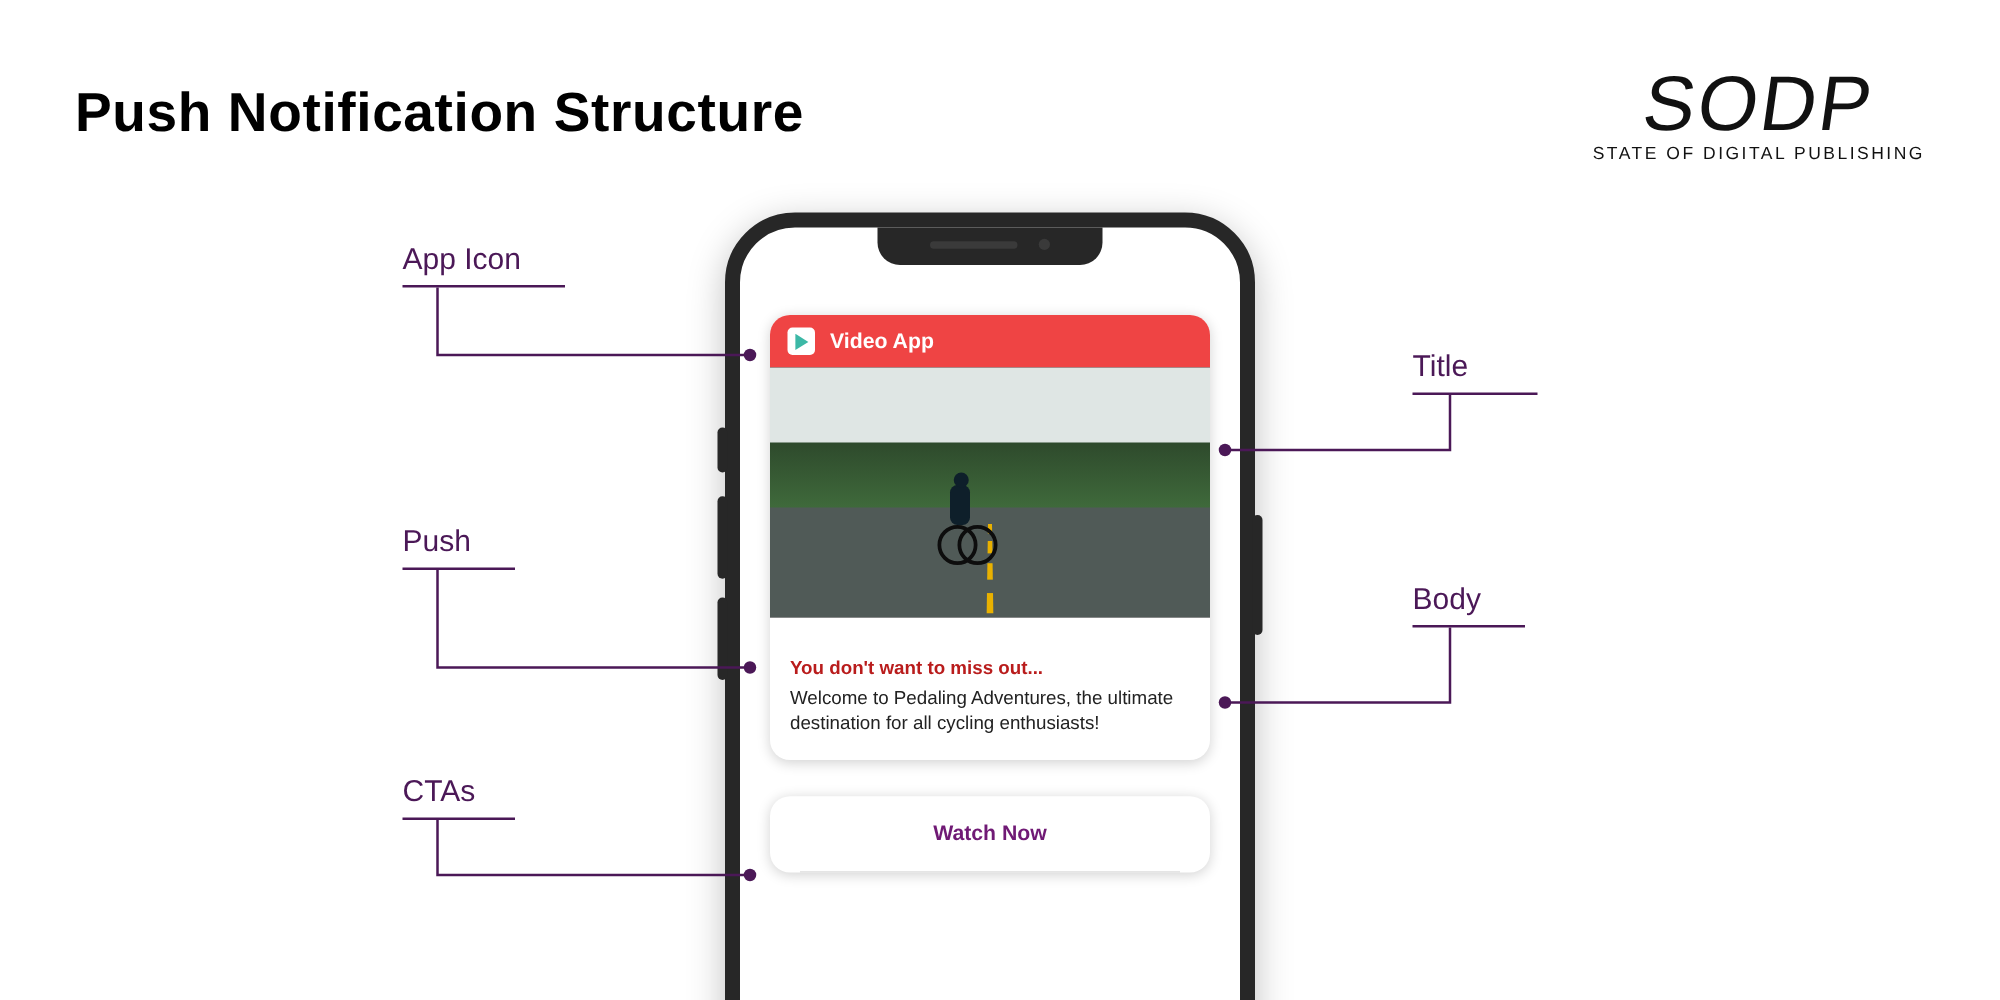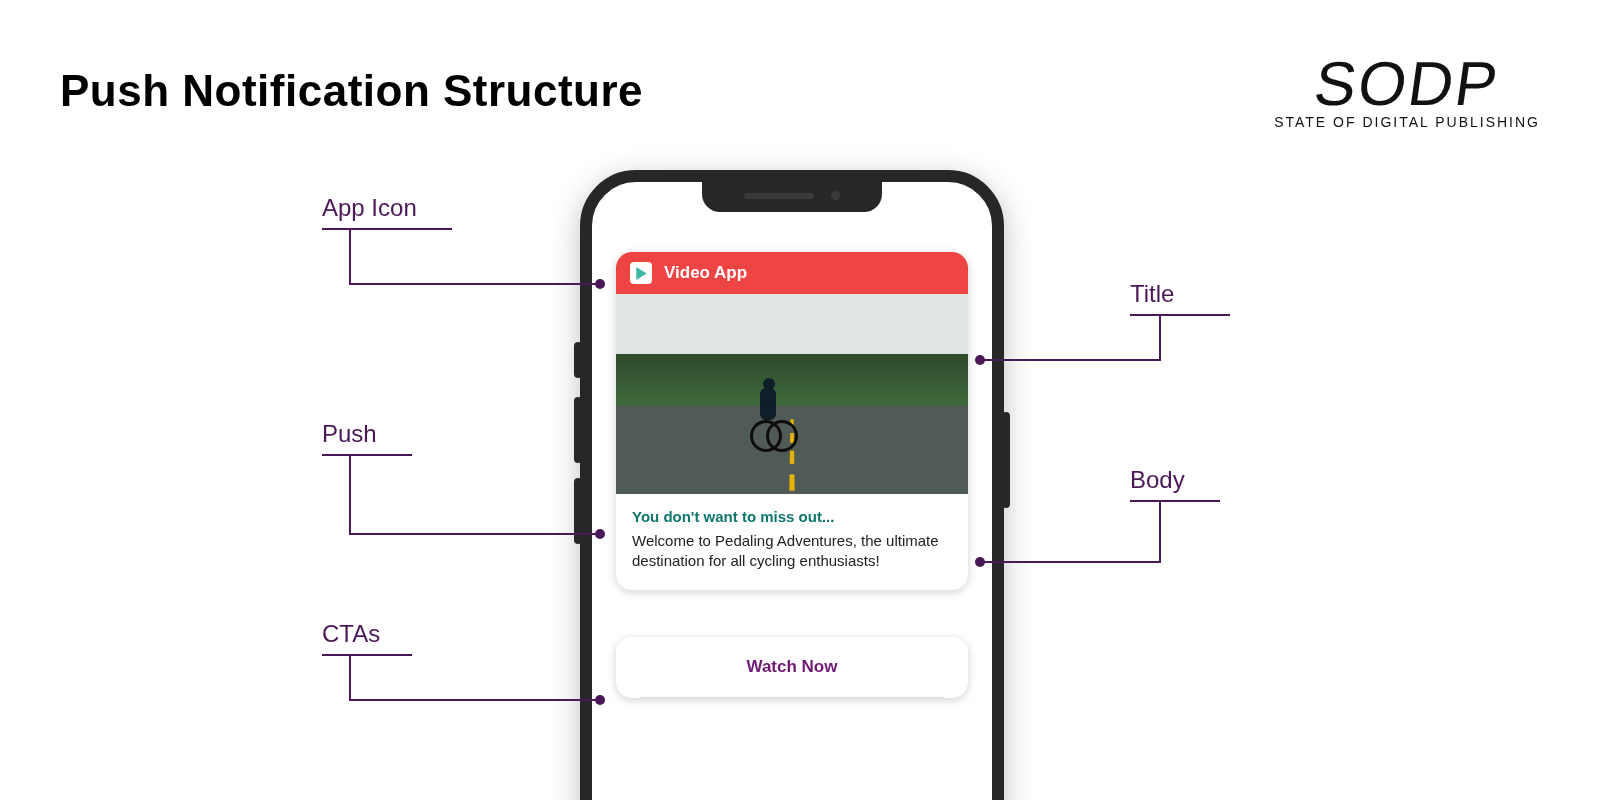--- a/index.html
+++ b/index.html
@@ -43,21 +43,21 @@
 .hero{height:200px;background:#333;position:relative;overflow:hidden}
 .road{position:absolute;inset:0;background:linear-gradient(#dfe6e4 0 42%, #505a57 42% 100%)}
 .trees{position:absolute;top:30%;left:0;right:0;height:26%;background:linear-gradient(#2e4a2c,#3f6a3b)}
 .lane{position:absolute;left:50%;top:46%;width:4px;height:60%;transform:translateX(-50%) perspective(200px) rotateX(56deg);background:repeating-linear-gradient(#e9b100 0 20px,transparent 20px 34px)}
 .cyc{position:absolute;left:38%;top:44%;width:40px;height:70px}
 .cyc .wheel{position:absolute;width:26px;height:26px;border:3px solid #0d0d0d;border-radius:50%}
 .cyc .w1{left:0;bottom:0}.cyc .w2{left:16px;bottom:0}
 .cyc .body{position:absolute;left:10px;top:6px;width:16px;height:32px;background:#0e1f2a;border-radius:6px}
 .cyc .head{position:absolute;left:13px;top:-4px;width:12px;height:12px;background:#0e1f2a;border-radius:50%}
 .cardbody{padding:14px 16px 18px}
-.ntitle{font-size:15px;font-weight:800;color:#0f766e;margin:0 0 6px}
+.ntitle{font-size:15px;font-weight:800;color:#b91c1c;margin:18px 0 6px}
 .nbody{font-size:15px;color:#222;line-height:1.35}
 
 
 .cta{position:absolute;left:24px;right:24px;top:455px;border-radius:16px;background:#fff;box-shadow:0 2px 10px rgba(0,0,0,.18)}
 .ctabtn{padding:20px 0;text-align:center;font-size:17px;font-weight:800;color:#701a75}
 .ctadiv{height:1px;background:#ddd;margin:0 24px}
 
 
 .callout{position:absolute;color:#4b1857;font-size:24px;font-weight:400}
 .lead{position:absolute;border-bottom:2px solid #4b1857}

